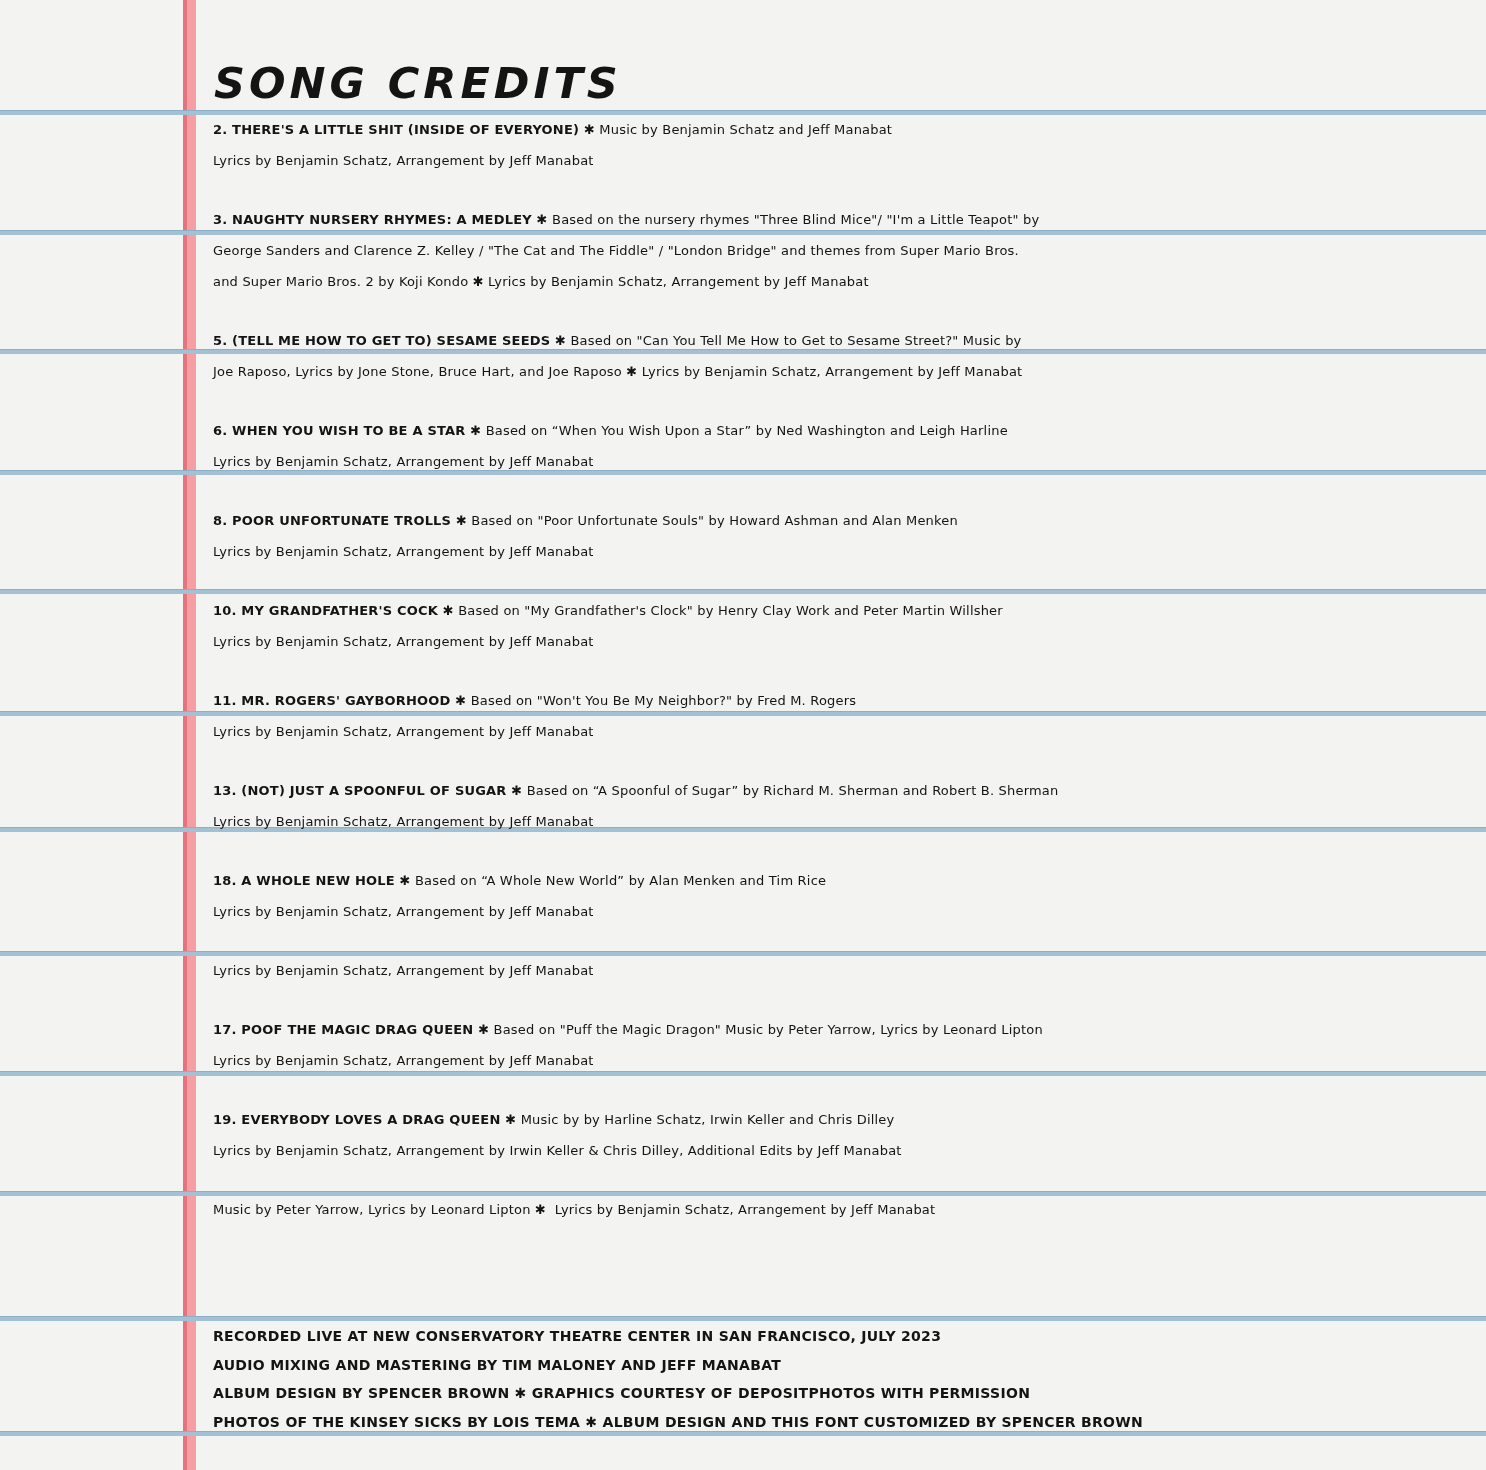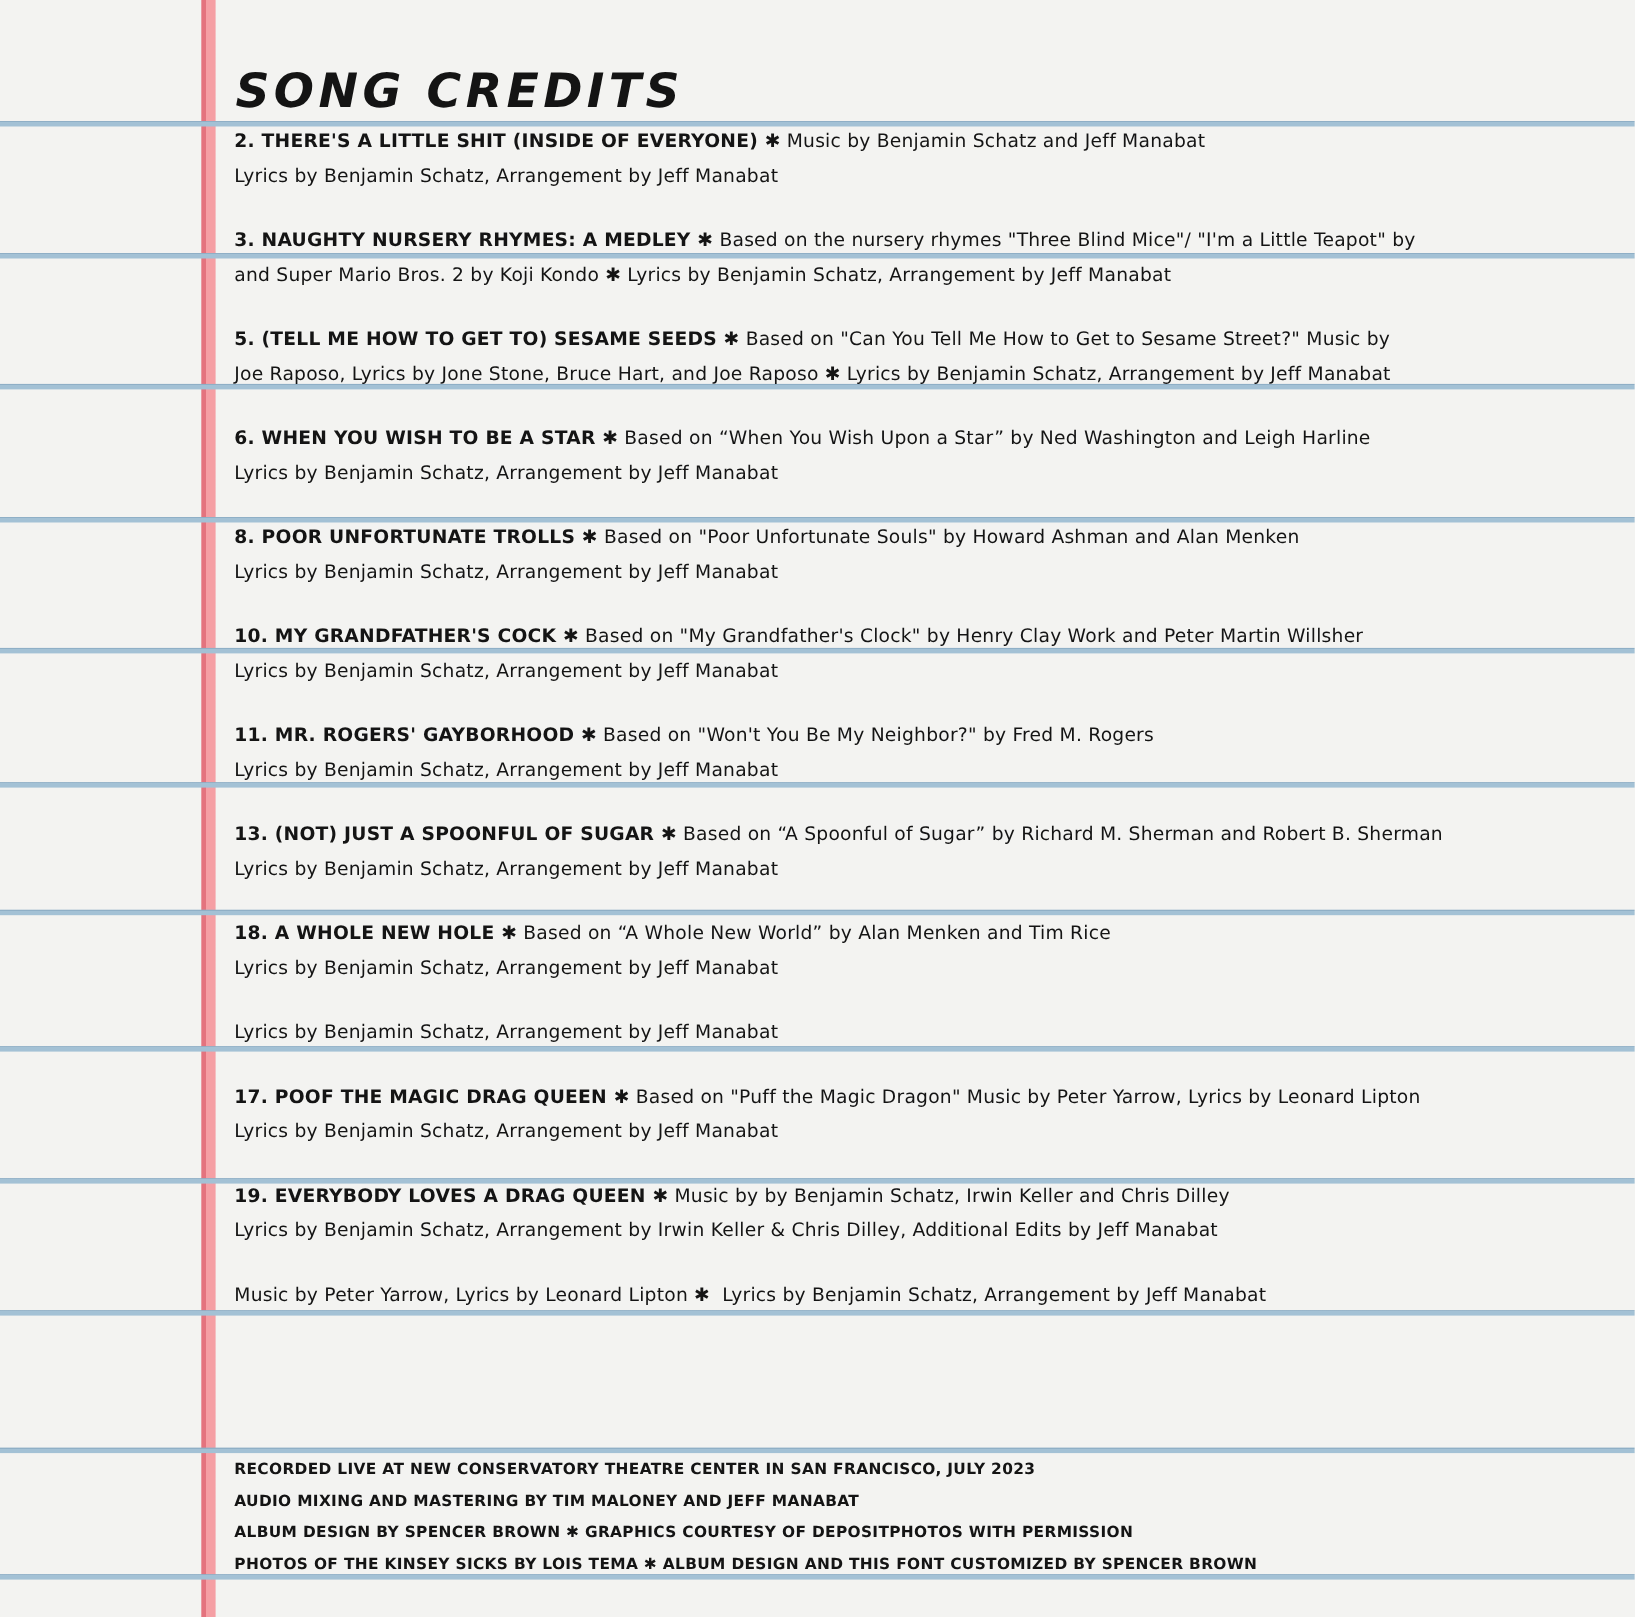--- a/index.html
+++ b/index.html
@@ -43,21 +43,21 @@
     z-index:3;
   }
 
   .entries{
     position:absolute;left:213px;top:114px;width:1240px;
     z-index:3;
   }
   .entry{margin:0 0 28px 0;}
   .line{
     white-space:pre-wrap;
-    font-size:17px;line-height:31px;
+    font-size:13px;line-height:31px;
     letter-spacing:0.2px;
   }
   .song-title{font-weight:700;}
   .hand{font-weight:400;}
 
   .footer{
     position:absolute;left:213px;top:1322px;width:1250px;
     z-index:3;
   }
   .footer .line{
@@ -85,20 +85,21 @@
       <div class="rule" style="top: 1431px;"></div>
     </div>
   <h1 class="title content">SONG CREDITS</h1>
   <main class="entries content" id="entries">
       <div class="entry">
         <div class="line"><span class="song-title">2. THERE'S A LITTLE SHIT (INSIDE OF EVERYONE) </span><span class="hand">✱ Music by Benjamin Schatz and Jeff Manabat</span></div>
         <div class="line hand">Lyrics by Benjamin Schatz, Arrangement by Jeff Manabat</div>
       </div>
       <div class="entry">
         <div class="line"><span class="song-title">3. NAUGHTY NURSERY RHYMES: A MEDLEY </span><span class="hand">✱ Based on the nursery rhymes "Three Blind Mice"/ "I'm a Little Teapot" by</span></div>
+        <div class="line hand">George Sanders and Clarence Z. Kelley / "The Cat and The Fiddle" / "London Bridge" and themes from Super Mario Bros.</div>
         <div class="line hand">and Super Mario Bros. 2 by Koji Kondo ✱ Lyrics by Benjamin Schatz, Arrangement by Jeff Manabat</div>
       </div>
       <div class="entry">
         <div class="line"><span class="song-title">5. (TELL ME HOW TO GET TO) SESAME SEEDS </span><span class="hand">✱ Based on "Can You Tell Me How to Get to Sesame Street?" Music by</span></div>
         <div class="line hand">Joe Raposo, Lyrics by Jone Stone, Bruce Hart, and Joe Raposo ✱ Lyrics by Benjamin Schatz, Arrangement by Jeff Manabat</div>
       </div>
       <div class="entry">
         <div class="line"><span class="song-title">6. WHEN YOU WISH TO BE A STAR </span><span class="hand">✱ Based on “When You Wish Upon a Star” by Ned Washington and Leigh Harline</span></div>
         <div class="line hand">Lyrics by Benjamin Schatz, Arrangement by Jeff Manabat</div>
       </div>
@@ -123,21 +124,21 @@
         <div class="line hand">Lyrics by Benjamin Schatz, Arrangement by Jeff Manabat</div>
       </div>
       <div class="entry">
         <div class="line hand">Lyrics by Benjamin Schatz, Arrangement by Jeff Manabat</div>
       </div>
       <div class="entry">
         <div class="line"><span class="song-title">17. POOF THE MAGIC DRAG QUEEN </span><span class="hand">✱ Based on "Puff the Magic Dragon" Music by Peter Yarrow, Lyrics by Leonard Lipton</span></div>
         <div class="line hand">Lyrics by Benjamin Schatz, Arrangement by Jeff Manabat</div>
       </div>
       <div class="entry">
-        <div class="line"><span class="song-title">19. EVERYBODY LOVES A DRAG QUEEN </span><span class="hand">✱ Music by by Benjamin Schatz, Irwin Keller and Chris Dilley</span></div>
+        <div class="line"><span class="song-title">19. EVERYBODY LOVES A DRAG QUEEN </span><span class="hand">✱ Music by by Harline Schatz, Irwin Keller and Chris Dilley</span></div>
         <div class="line hand">Lyrics by Benjamin Schatz, Arrangement by Irwin Keller &amp; Chris Dilley, Additional Edits by Jeff Manabat</div>
       </div>
       <div class="entry">
         <div class="line hand">Music by Peter Yarrow, Lyrics by Leonard Lipton ✱  Lyrics by Benjamin Schatz, Arrangement by Jeff Manabat</div>
       </div>
     </main>
   <footer class="footer content" id="footer">
       <div class="line">RECORDED LIVE AT NEW CONSERVATORY THEATRE CENTER IN SAN FRANCISCO, JULY 2023</div>
       <div class="line">AUDIO MIXING AND MASTERING BY TIM MALONEY AND JEFF MANABAT</div>
       <div class="line">ALBUM DESIGN BY SPENCER BROWN ✱ GRAPHICS COURTESY OF DEPOSITPHOTOS WITH PERMISSION</div>

